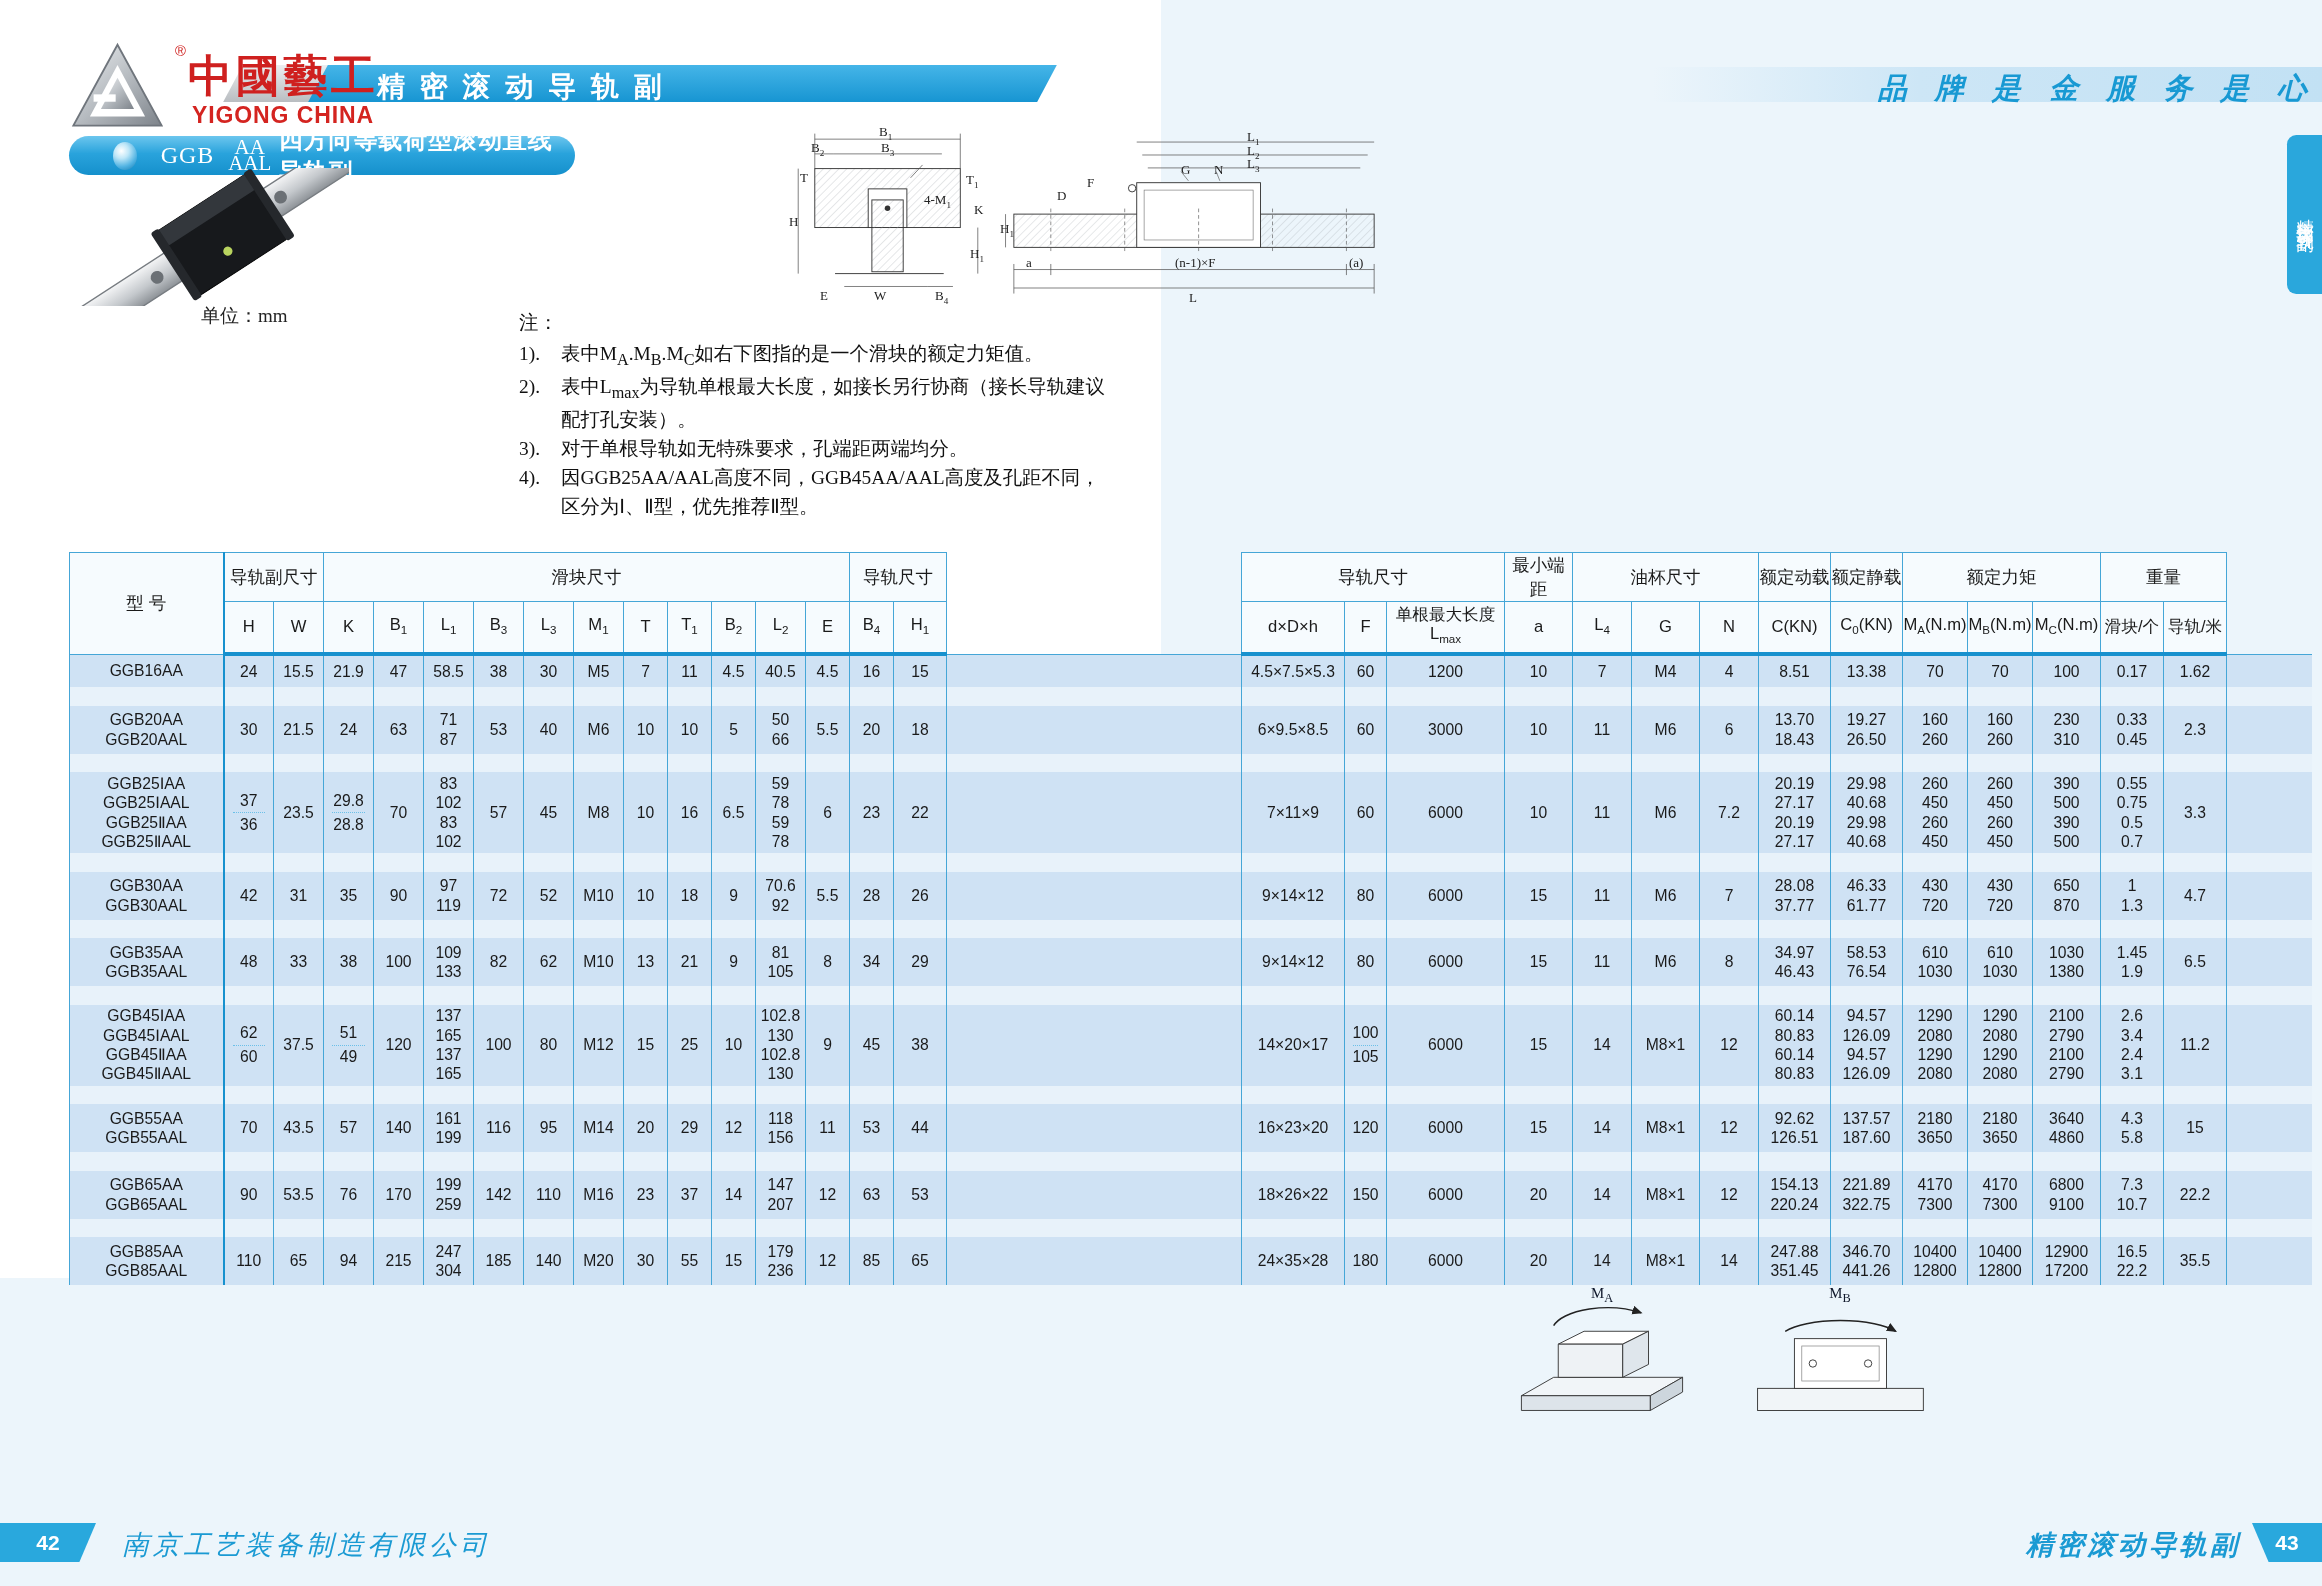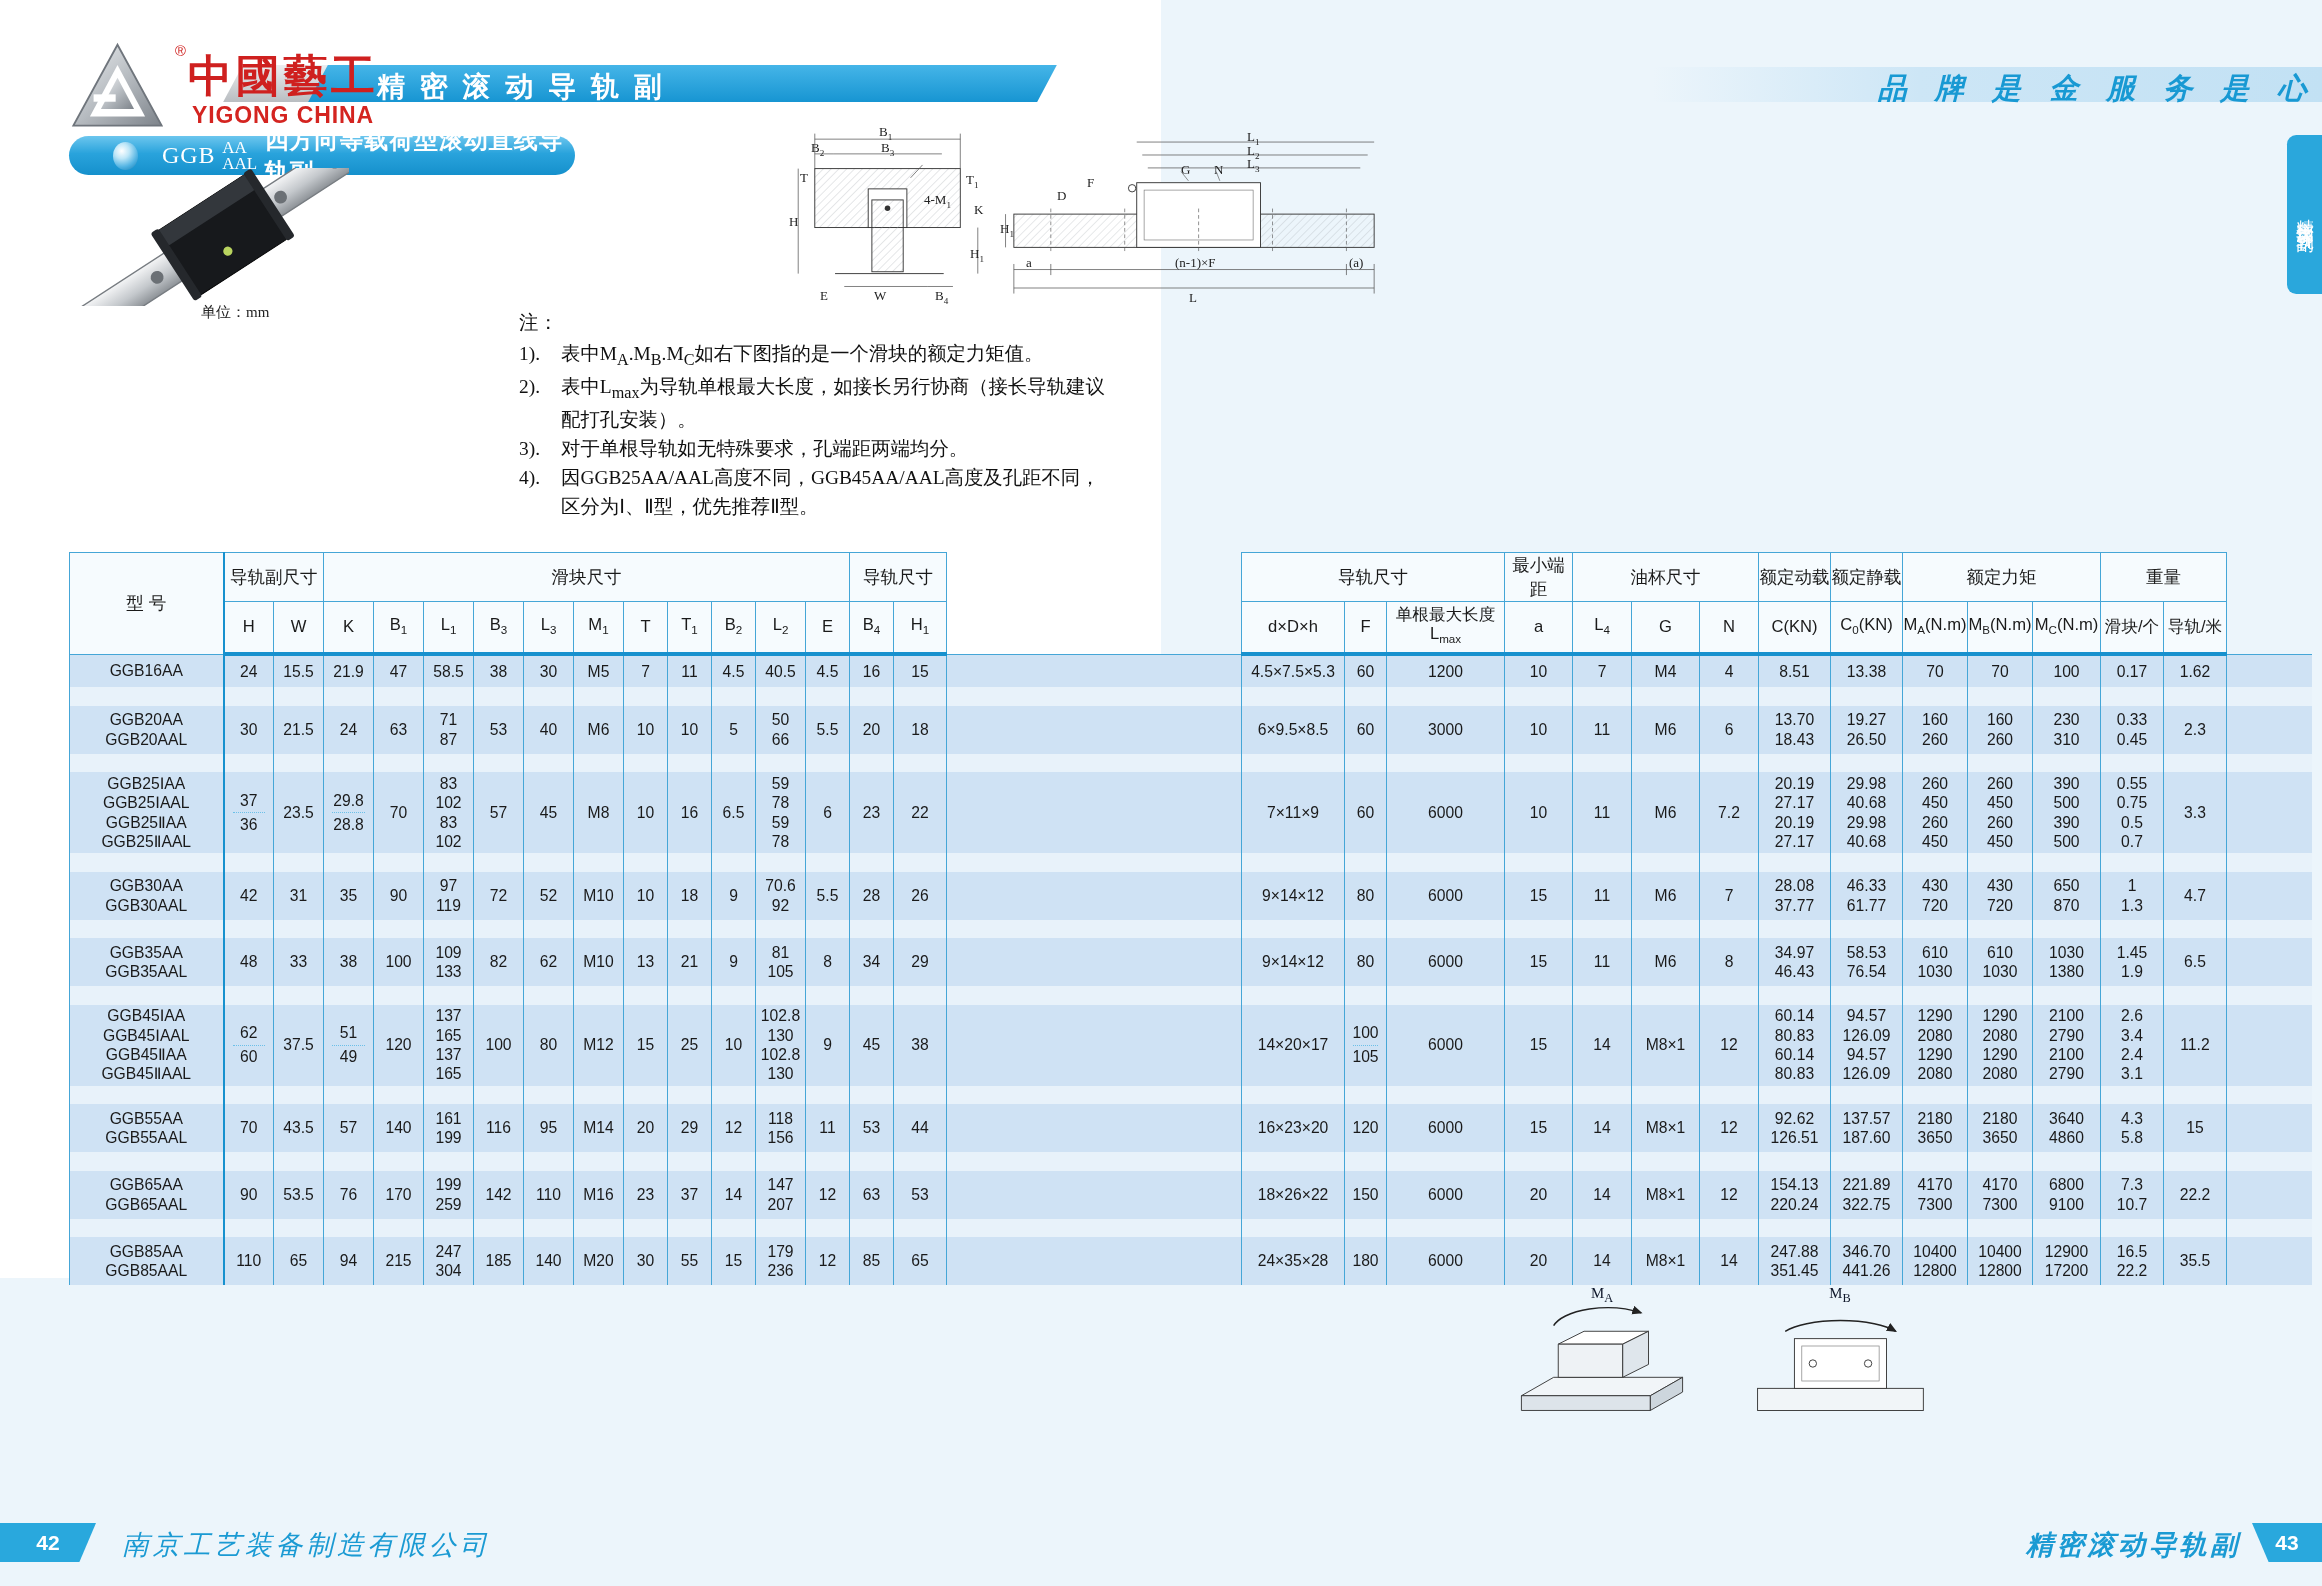--- a/index.html
+++ b/index.html
@@ -18,23 +18,23 @@
   .band-blue{position:absolute;left:318px;top:65px;width:729px;height:37px;background:linear-gradient(180deg,#45b5e8,#1795d2);transform:skewX(-28deg);}
   .band-text{position:absolute;left:377px;top:68px;font-size:28px;font-weight:bold;color:#ffffff;letter-spacing:14.8px;}
   .slogan-band{position:absolute;left:1652px;top:67px;width:670px;height:35px;background:linear-gradient(90deg,rgba(199,228,245,0) 0%,#cde6f6 40%,#c2e1f4 100%);}
   .slogan-text{position:absolute;left:1878px;top:69px;font-size:29px;font-weight:bold;font-style:italic;color:#1899d3;letter-spacing:10px;}
   .side-tab{position:absolute;left:2287px;top:135px;width:35px;height:159px;background:#2aa7dc;border-radius:9.2px 0 0 9.2px;color:#fff;writing-mode:vertical-rl;text-align:center;font-size:17.5px;letter-spacing:2.8px;line-height:35px;}
 
   
   .pill{position:absolute;left:69px;top:136px;width:506px;height:39px;border-radius:19.4px;background:linear-gradient(180deg,#6cc6ee 0%,#29a3dc 45%,#1590cc 100%);display:flex;align-items:center;color:#fff;}
   .pill-sphere{width:28px;height:28px;border-radius:50%;margin-left:44px;background:radial-gradient(circle at 35% 32%,#ffffff 0%,#bfe7f8 30%,#4fb2e2 65%,#1377ad 100%);}
   .pill-code{font-family:"Liberation Serif",serif;font-size:24px;margin-left:24px;letter-spacing:0.9px;}
-  .pill-frac{display:inline-block;margin-left:7px;font-family:"Liberation Serif",serif;font-size:17px;line-height:15.7px;text-align:left;}
+  .pill-frac{display:inline-block;margin-left:14px;font-family:"Liberation Serif",serif;font-size:21px;line-height:15.7px;text-align:center;}
   .pill-title{font-size:24px;font-weight:bold;margin-left:7.4px;letter-spacing:0.9px;}
-  .unit-label{position:absolute;left:201px;top:303px;font-size:15px;color:#222;font-family:"Liberation Serif",serif;}
+  .unit-label{position:absolute;left:201px;top:303px;font-size:19px;color:#222;font-family:"Liberation Serif",serif;}
   .notes{position:absolute;left:519px;top:308px;width:598px;font-family:"Liberation Serif",serif;font-size:19.4px;color:#111;line-height:1.5;}
   .notes-title{margin-bottom:1.8px;}
   .note-item{display:flex;}
   .note-num{width:42px;flex:none;}
   .note-text{flex:1;}
 
   
   .drawing{position:absolute;}
   .d1{left:789px;top:124px;width:198px;height:185px;}
   .d2{left:1000px;top:129px;width:388px;height:185px;}

